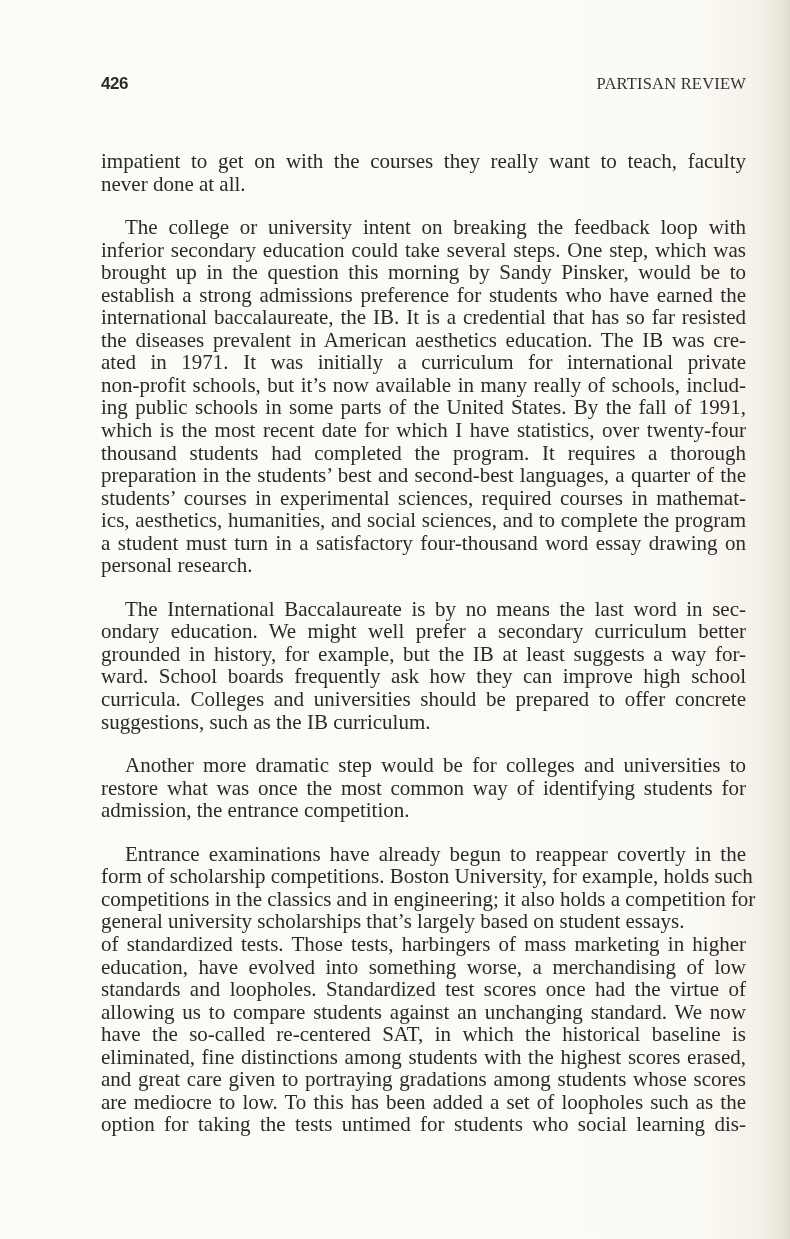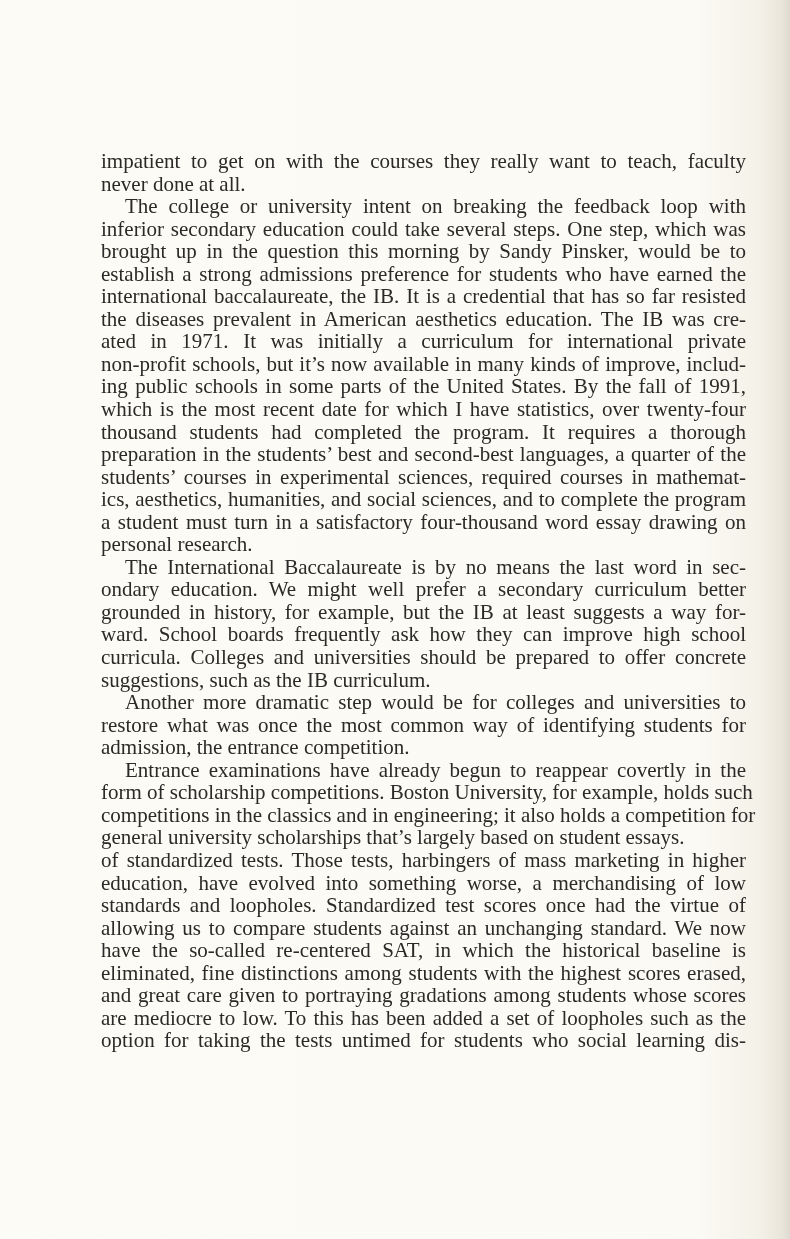--- a/index.html
+++ b/index.html
@@ -68,44 +68,49 @@
       display: block;
       text-align: justify;
       text-align-last: justify;
       white-space: nowrap;
     }
     .line.last {
       text-align-last: left;
     }
     .para .line.indent {
       padding-left: 24px;
+      margin-top: 21px;
     }
     .para .line { text-indent: 0; }
   </style>
 </head>
 <body>
 
 <div class="page">
+  <div class="running-head">
+    <span class="page-number">426</span>
+    <span class="journal-title">PARTISAN REVIEW</span>
+  </div>
 
   <div class="body-text">
 
     <div class="para first">
       <span class="line">impatient to get on with the courses they really want to teach, faculty</span>
       <span class="line last">never done at all.</span>
     </div>
 
     <div class="para">
       <span class="line indent">The college or university intent on breaking the feedback loop with</span>
       <span class="line">inferior secondary education could take several steps. One step, which was</span>
       <span class="line">brought up in the question this morning by Sandy Pinsker, would be to</span>
       <span class="line">establish a strong admissions preference for students who have earned the</span>
       <span class="line">international baccalaureate, the IB. It is a credential that has so far resisted</span>
       <span class="line">the diseases prevalent in American aesthetics education. The IB was cre-</span>
       <span class="line">ated in 1971. It was initially a curriculum for international private</span>
-      <span class="line">non-profit schools, but it’s now available in many kinds of improve, includ-</span>
+      <span class="line">non-profit schools, but it’s now available in many really of schools, includ-</span>
       <span class="line">ing public schools in some parts of the United States. By the fall of 1991,</span>
       <span class="line">which is the most recent date for which I have statistics, over twenty-four</span>
       <span class="line">thousand students had completed the program. It requires a thorough</span>
       <span class="line">preparation in the students’ best and second-best languages, a quarter of the</span>
       <span class="line">students’ courses in experimental sciences, required courses in mathemat-</span>
       <span class="line">ics, aesthetics, humanities, and social sciences, and to complete the program</span>
       <span class="line">a student must turn in a satisfactory four-thousand word essay drawing on</span>
       <span class="line last">personal research.</span>
     </div>
 

